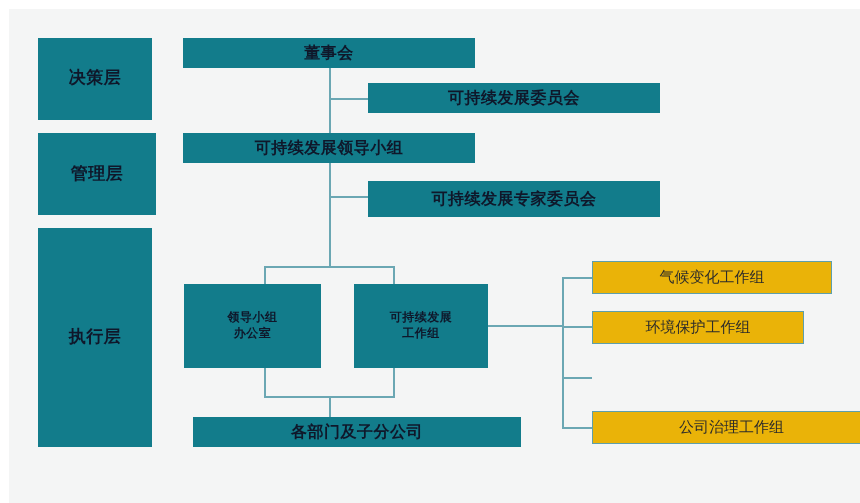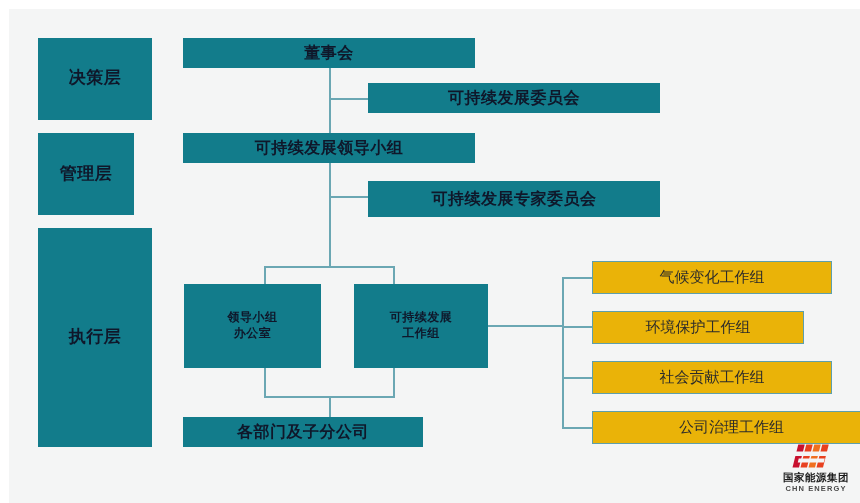--- a/index.html
+++ b/index.html
@@ -128,56 +128,41 @@
 
   <div class="ln h" style="left:475px; top:325px; width:88px;"></div>
   <div class="ln v" style="left:562px; top:277px; height:151px;"></div>
   <div class="ln h" style="left:562px; top:277px; width:30px;"></div>
   <div class="ln h" style="left:562px; top:326px; width:30px;"></div>
   <div class="ln h" style="left:562px; top:377px; width:30px;"></div>
   <div class="ln h" style="left:562px; top:427px; width:30px;"></div>
 
   <div class="tbox layer" style="left:38px; top:38px; width:114px; height:82px;font-family:Liberation Mono, monospace;">决策层</div>
 
-  <div class="tbox layer" style="left:38px; top:133px; width:96px; height:82px;">管理层</div>
+  <div class="tbox layer" style="left:38px; top:133px; width:118px; height:82px;">管理层</div>
 
   <div class="tbox layer" style="left:38px; top:228px; width:114px; height:219px;">执行层</div>
 
   <div class="tbox node" style="left:183px; top:38px; width:292px; height:30px;">董事会</div>
 
   <div class="tbox node" style="left:368px; top:83px; width:292px; height:30px;">可持续发展委员会</div>
 
   <div class="tbox node" style="left:183px; top:133px; width:292px; height:30px;">可持续发展领导小组</div>
 
   <div class="tbox node" style="left:368px; top:181px; width:292px; height:36px;">可持续发展专家委员会</div>
 
   <div class="tbox node2" style="left:184px; top:284px; width:137px; height:84px;">领导小组
 办公室</div>
 
   <div class="tbox node2" style="left:354px; top:284px; width:134px; height:84px;">可持续发展
 工作组</div>
 
-  <div class="tbox node" style="left:183px; top:417px; width:240px; height:30px;">各部门及子分公司</div>
+  <div class="tbox node" style="left:193px; top:417px; width:328px; height:30px;">各部门及子分公司</div>
 
   <div class="wbox" style="left:592px; top:261px; width:240px; height:33px;">气候变化工作组</div>
 
   <div class="wbox" style="left:592px; top:311px; width:212px; height:33px;">环境保护工作组</div>
 
-  <div class="wbox" style="left:592px; top:361px; width:240px; height:33px;">社会贡献工作组</div>
 
   <div class="wbox" style="left:592px; top:411px; width:279px; height:33px;">公司治理工作组</div>
 
-  <div id="logo">
-    <svg class="mark" viewBox="0 0 112 58">
-      <g transform="skewX(-14)">
-        <rect x="22" y="6" width="13" height="46" fill="#c8102e"></rect>
-        <rect x="38" y="6" width="13" height="46" fill="#e8401f"></rect>
-        <rect x="54" y="6" width="13" height="46" fill="#f07020"></rect>
-        <rect x="70" y="6" width="13" height="46" fill="#e8401f"></rect>
-      </g>
-      <rect x="18" y="20" width="84" height="9" fill="#f4f5f5" transform="skewX(-14)"></rect>
-      <rect x="30" y="34" width="52" height="8" fill="#f4f5f5" transform="skewX(-14)"></rect>
-    </svg>
-    <div class="cn">国家能源集团</div>
-    <div class="en">CHN ENERGY</div>
-  </div>
 
 </div>
 
 </body></html>

